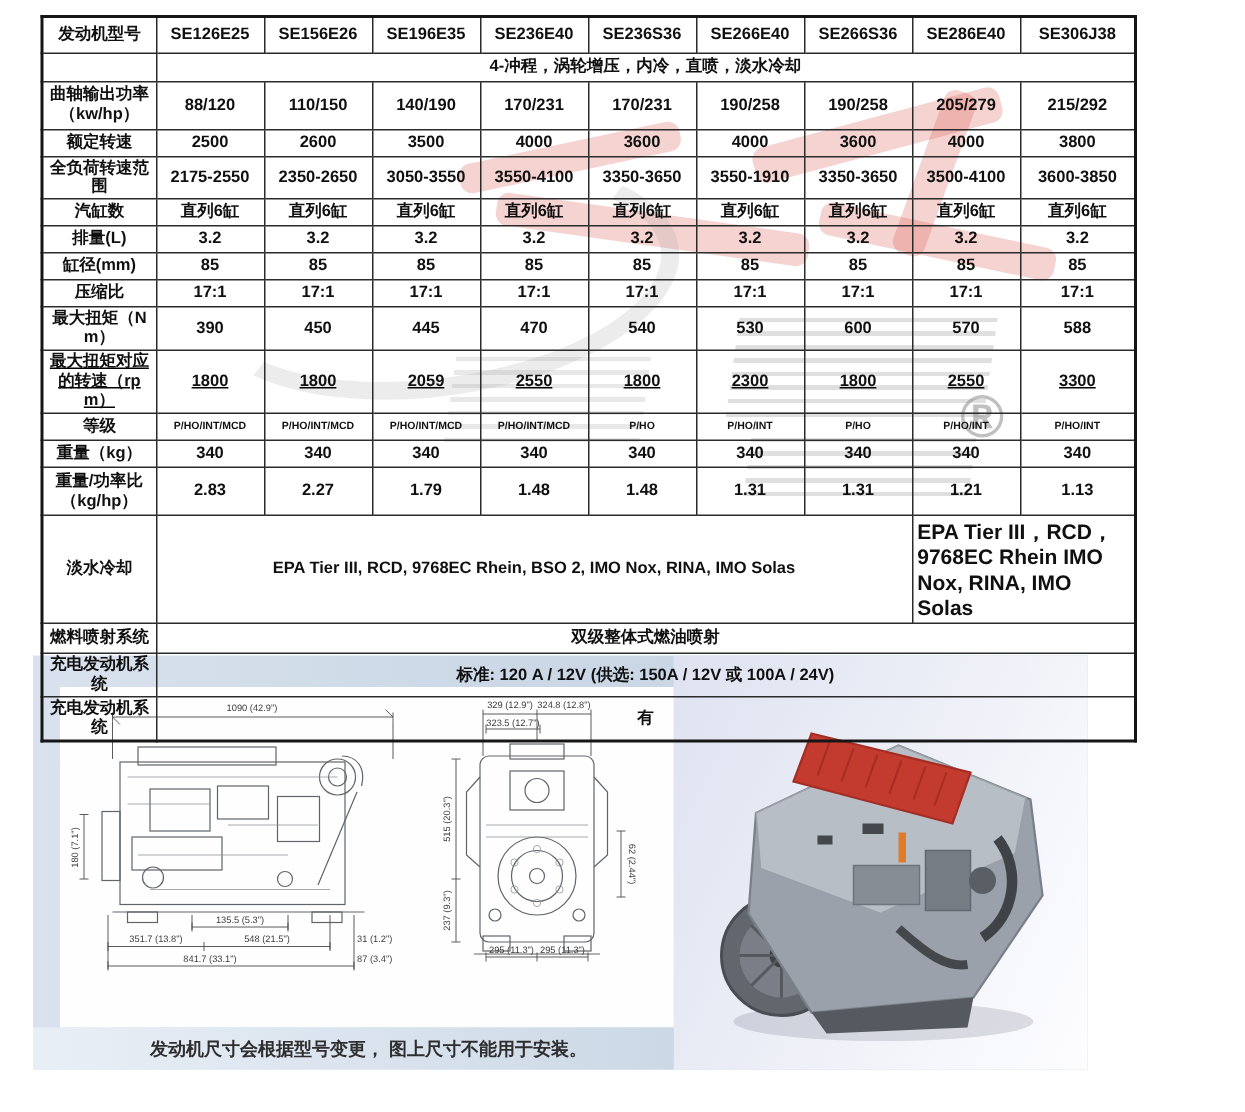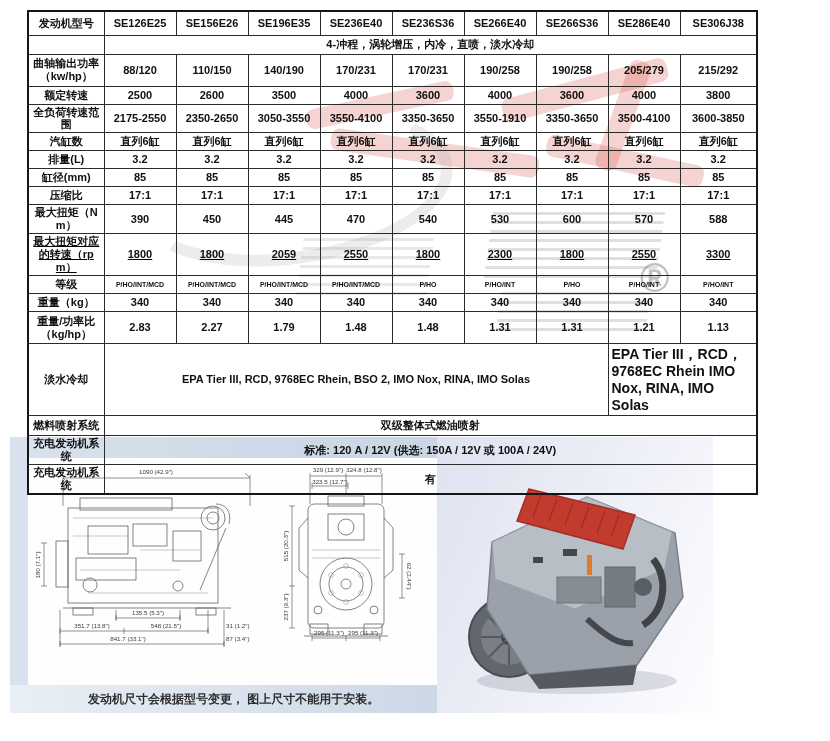--- a/index.html
+++ b/index.html
@@ -20,21 +20,21 @@
   table.spec{border-collapse:collapse;table-layout:fixed;width:729px;background:transparent;
              border:2px solid #161616;}
   table.spec th,table.spec td{border:1px solid #2b2b2b;font-size:11px;font-weight:bold;
              text-align:center;vertical-align:middle;padding:1px 2px;color:#101010;
              line-height:1.18;word-break:break-all;background:transparent;}
   table.spec td.small-val{font-size:7px;letter-spacing:0;}
   table.spec td.emis-last{font-size:14px;text-align:left;line-height:1.2;padding:2px 3px;word-break:normal;}
   table.spec td.span-cell{word-break:normal;}
 
   
-  #bottom-panel{position:absolute;left:10px;top:437px;width:703px;height:276px;z-index:1;
+  #bottom-panel{position:absolute;left:22px;top:437px;width:703px;height:276px;z-index:1;
      background:linear-gradient(90deg,#d9e2ee 0%,#ccd8e6 45%,#c6d3e2 100%);}
   #drawings-panel{position:absolute;left:18px;top:21px;width:410px;height:227px;background:#fefefe;}
   #photo-block{position:absolute;right:0;top:0;width:276px;height:276px;
      background:linear-gradient(115deg,#dfe2f0 0%,#e9ebf5 35%,#f3f4fa 65%,#fdfdff 100%);}
   #note-bar{position:absolute;left:0;bottom:0;width:427px;height:28px;
      background:linear-gradient(90deg,#e9eff6 0%,#ccd8e6 100%);}
   #note-text{position:absolute;left:78px;top:6px;font-size:12px;font-weight:bold;color:#2e2e2e;}
 
   svg text{font-family:"Liberation Sans",sans-serif;font-size:6.2px;fill:#3c3c3c;}
   .art{stroke:#60646a;stroke-width:.8;fill:none;}

